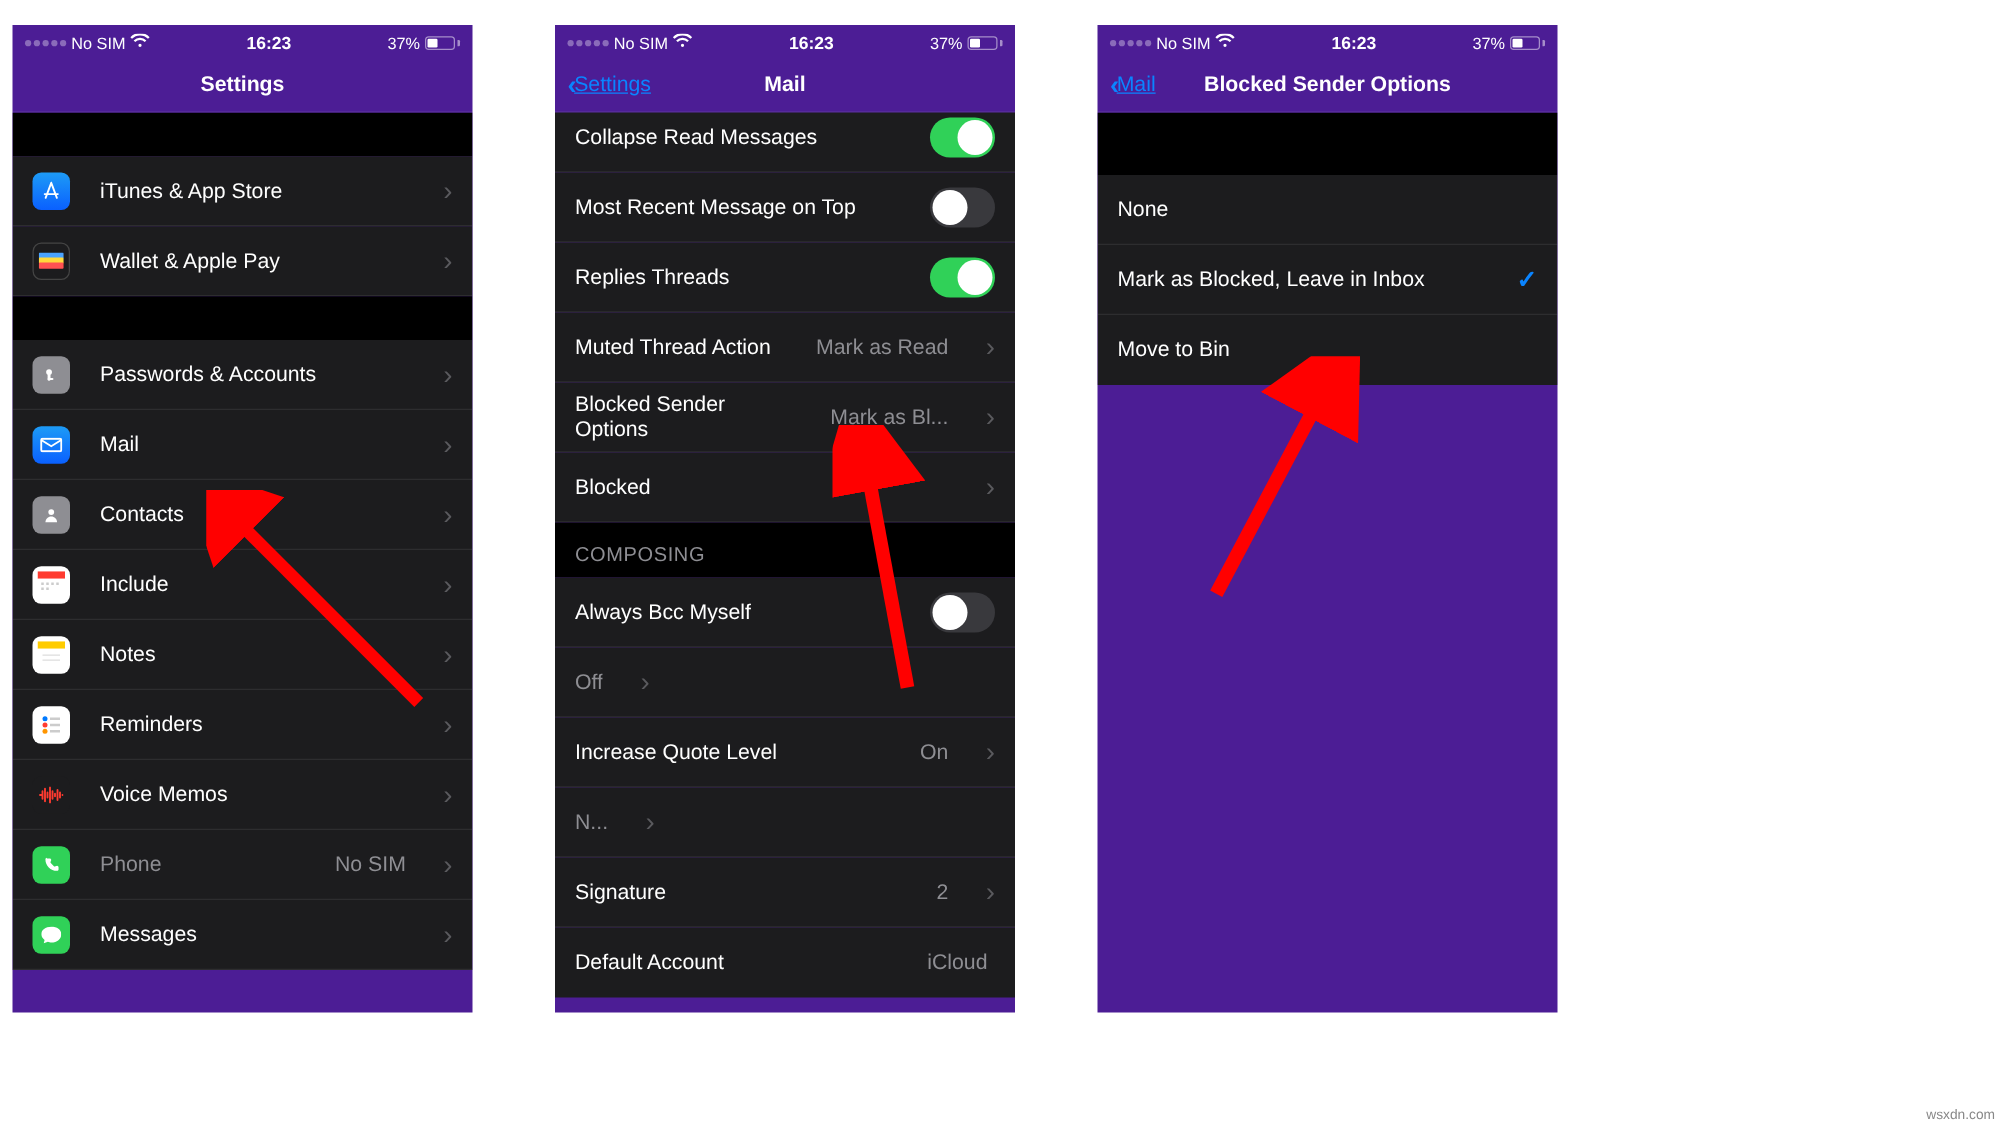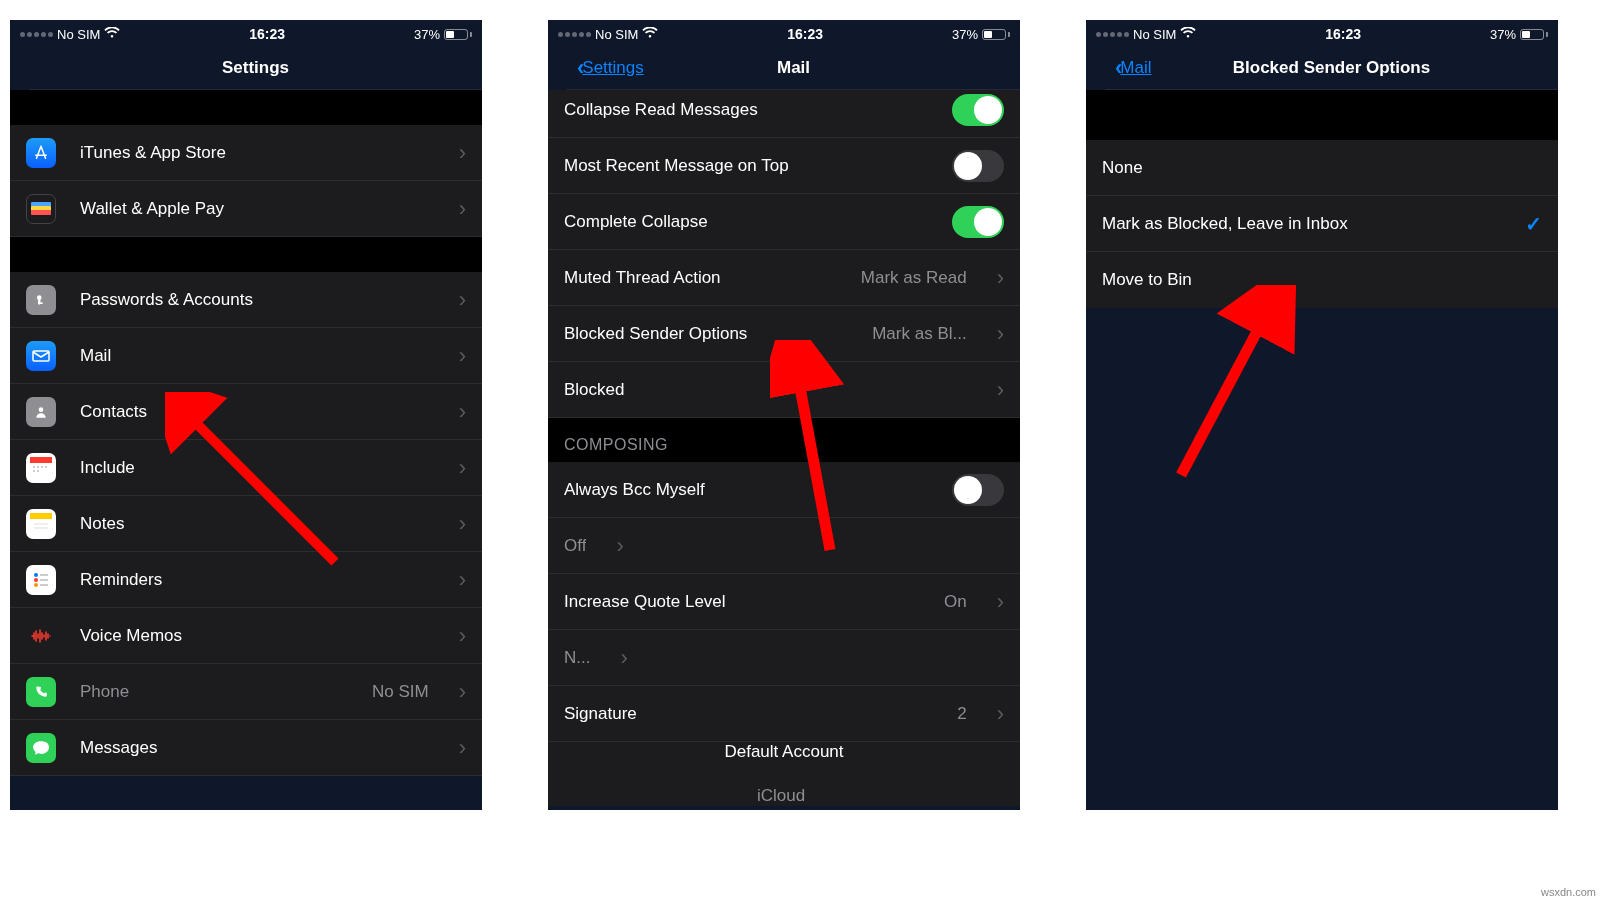--- a/index.html
+++ b/index.html
@@ -3,21 +3,21 @@
 <meta charset="utf-8">
 <style>
 * { box-sizing: border-box; margin: 0; padding: 0; }
 body {
   background: #fff;
   font-family: -apple-system, BlinkMacSystemFont, "Helvetica Neue", Arial, sans-serif;
   width: 1600px; height: 900px; overflow: hidden; position: relative;
 }
 .phones { display: flex; gap: 66px; padding: 20px 10px; }
 .phone {
-  width: 472px; height: 790px; background: #0f172a; position: relative;
+  width: 368px; height: 790px; background: #4c1d95; position: relative;
   overflow: hidden; color: #fff;
 }
 .status-bar {
   display: flex; align-items: center; justify-content: space-between;
   padding: 4px 10px 2px; font-size: 13px; font-weight: 500; height: 26px;
 }
 .status-left, .status-right { display: flex; align-items: center; gap: 4px; }
 .status-center { font-weight: 600; font-size: 14px; }
 .dots { display: inline-flex; gap: 2px; }
 .dot { width: 5px; height: 5px; border-radius: 50%; background: rgba(255,255,255,.35); }
@@ -25,21 +25,21 @@
   display: inline-flex; align-items: center; gap: 2px;
 }
 .battery-body {
   width: 24px; height: 11px; border: 1px solid rgba(255,255,255,.5);
   border-radius: 3px; position: relative;
 }
 .battery-fill { position: absolute; left: 1px; top: 1px; bottom: 1px; width: 37%; background: #fff; border-radius: 1px; }
 .battery-tip { width: 2px; height: 5px; background: rgba(255,255,255,.5); border-radius: 0 1px 1px 0; }
 .nav-bar {
   height: 44px; display: flex; align-items: center; justify-content: center;
-  position: relative; border-bottom: 1px solid rgba(255,255,255,.08); margin-left: 19px;
+  position: relative; border-bottom: 1px solid rgba(255,255,255,.08);
 }
 .nav-title { font-size: 17px; font-weight: 600; }
 .nav-back {
   position: absolute; left: 10px; display: flex; align-items: center;
   color: #0a84ff; font-size: 17px; cursor: pointer;
 }
 .nav-back .chev { font-size: 22px; font-weight: 600; margin-right: -2px; }
 .nav-back span.label { text-decoration: underline; }
 .content { height: calc(100% - 70px); overflow: hidden; }
 .group-gap { height: 35px; background: #000; }
@@ -296,21 +296,21 @@
             <div class="knob"></div>
           </div>
       </div>
       <div class="row">
         <div class="row-label">Most Recent Message on Top</div>
         <div class="toggle off">
             <div class="knob"></div>
           </div>
       </div>
       <div class="row">
-        <div class="row-label">Complete Collapse</div>
+        <div class="row-label">Replies Threads</div>
         <div class="toggle on">
             <div class="knob"></div>
           </div>
       </div>
       <div class="row">
         <div class="row-label">Muted Thread Action</div>
         <div class="row-value">Mark as Read</div>
         <div class="chevron">›</div>
       </div>
       <div class="row">
@@ -340,21 +340,21 @@
       </div>
       <div class="row">
         <div class="row-value">N...</div>
         <div class="chevron">›</div>
       </div>
       <div class="row">
         <div class="row-label">Signature</div>
         <div class="row-value">2</div>
         <div class="chevron">›</div>
       </div>
-      <div class="row" style="border-bottom:none;flex-direction:column;">
+      <div class="row" style="border-bottom:none;">
         <div class="row-label">Default Account</div>
         <div class="row-value">iCloud</div>
       </div>
     </div>
     <div class="arrow" style="left:222px;top:320px;">
       <svg width="80" height="220" viewBox="0 0 80 220">
           <defs>
             <marker id="ah2" markerWidth="8" markerHeight="8" refX="3" refY="4" orient="auto">
               <path d="M0 0L8 4L0 8z" fill="#ff0000"></path>
             </marker>

